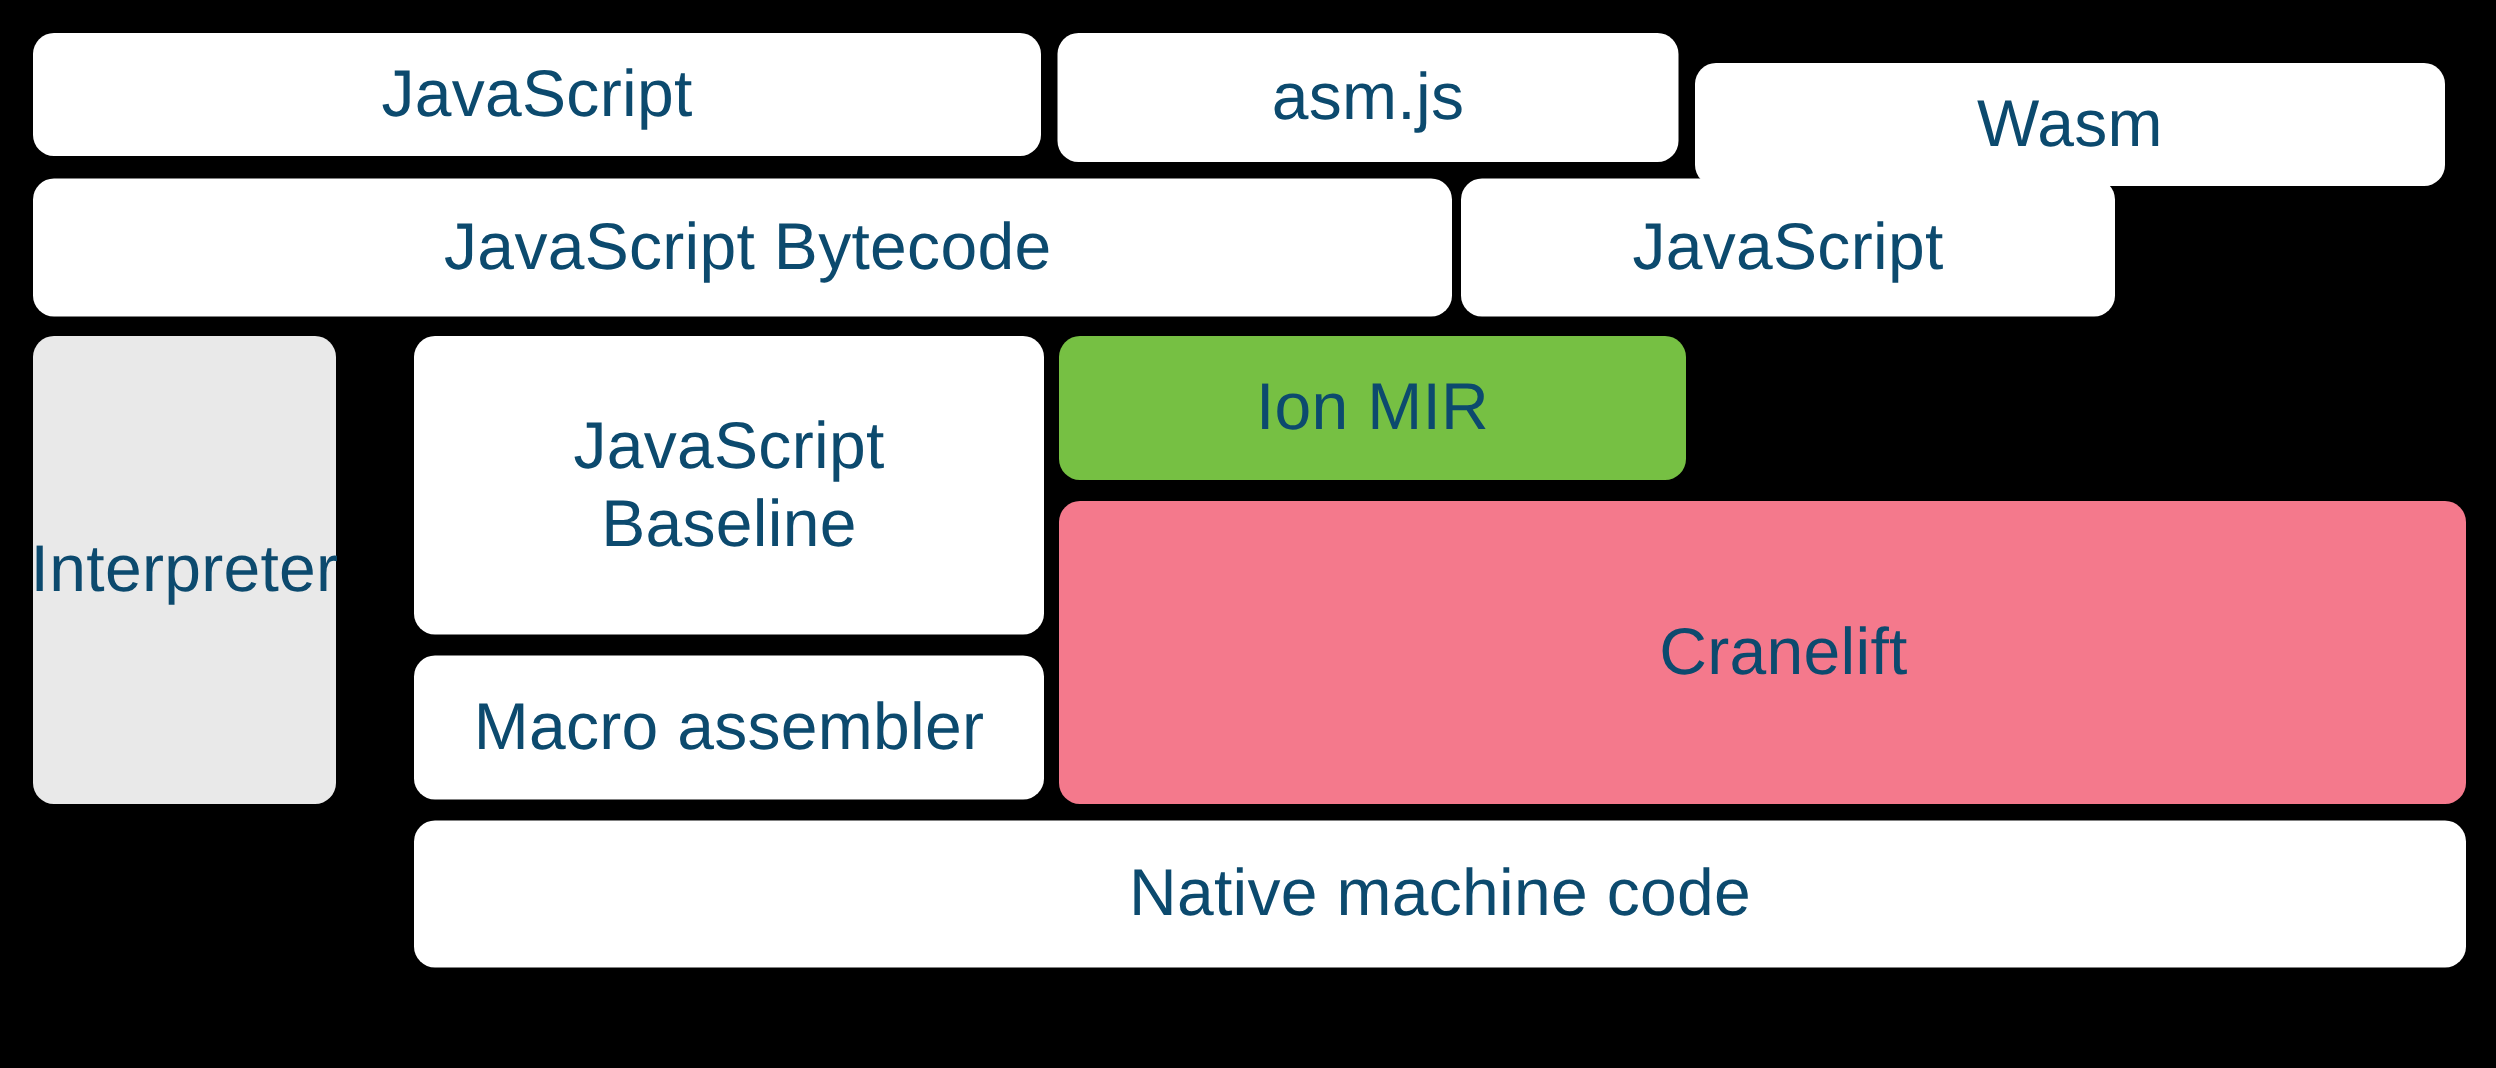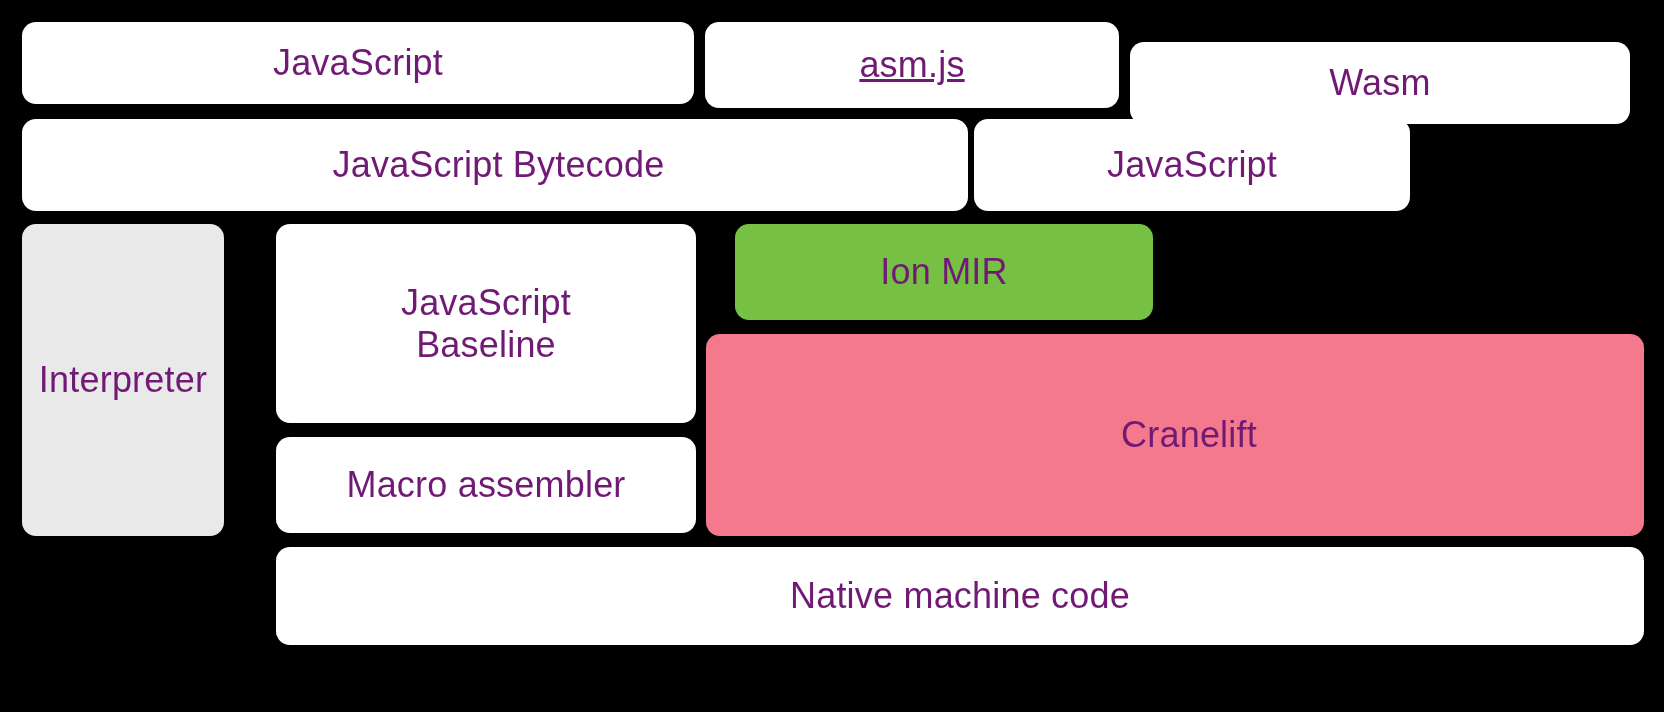--- a/index.html
+++ b/index.html
@@ -17,58 +17,58 @@
     position: relative;
     width: 1664px;
     height: 712px;
     background: #000000;
   }
   .node {
     position: absolute;
     box-sizing: border-box;
     border-radius: 14px;
     background: #ffffff;
-    color: #701a75;
+    color: #0c4a6e;
     display: flex;
     align-items: center;
     justify-content: center;
     text-align: center;
-    font-size: 36px;
+    font-size: 44px;
     line-height: 1.16;
     font-weight: 400;
     letter-spacing: 0.2px;
     white-space: pre-line;
     padding: 0 8px;
     font-family: "Liberation Sans", sans-serif;
   }
   .node.grey   { background: #e9e9e9; }
   .node.green  { background: #76c043; }
   .node.pink   { background: #f4798c; }
 </style>
 </head>
 <body>
 
 <div id="stack">
 
   <div class="node" style="left:22px;  top:22px;  width:672px; height:82px;">JavaScript</div>
 
-  <div class="node" style="left:705px; top:22px; width:414px; height:86px;text-decoration:underline;">asm.js</div>
+  <div class="node" style="left:705px; top:22px; width:414px; height:86px;">asm.js</div>
 
   <div class="node" style="left:1130px; top:22px; width:500px; height:82px;margin-top:20px;">Wasm</div>
 
   <div class="node" style="left:22px;  top:119px; width:946px; height:92px;padding-left:15px;">JavaScript Bytecode</div>
 
   <div class="node" style="left:974px; top:119px; width:436px; height:92px;">JavaScript</div>
 
   <div class="node grey" style="left:22px;  top:224px; width:202px; height:312px;">Interpreter</div>
 
   <div class="node" style="left:276px; top:224px; width:420px; height:199px;">JavaScript
 Baseline</div>
 
   <div class="node" style="left:276px; top:437px; width:420px; height:96px;">Macro assembler</div>
 
-  <div class="node green" style="left:706px; top:224px; width:418px; height:96px;margin-left:29px;">Ion MIR</div>
+  <div class="node green" style="left:706px; top:224px; width:418px; height:96px;">Ion MIR</div>
 
   <div class="node pink" style="left:706px; top:334px; width:938px; height:202px;padding-left:36px;">Cranelift</div>
 
   <div class="node" style="left:276px; top:547px; width:1368px; height:98px;">Native machine code</div>
 
 </div>
 
 </body></html>

